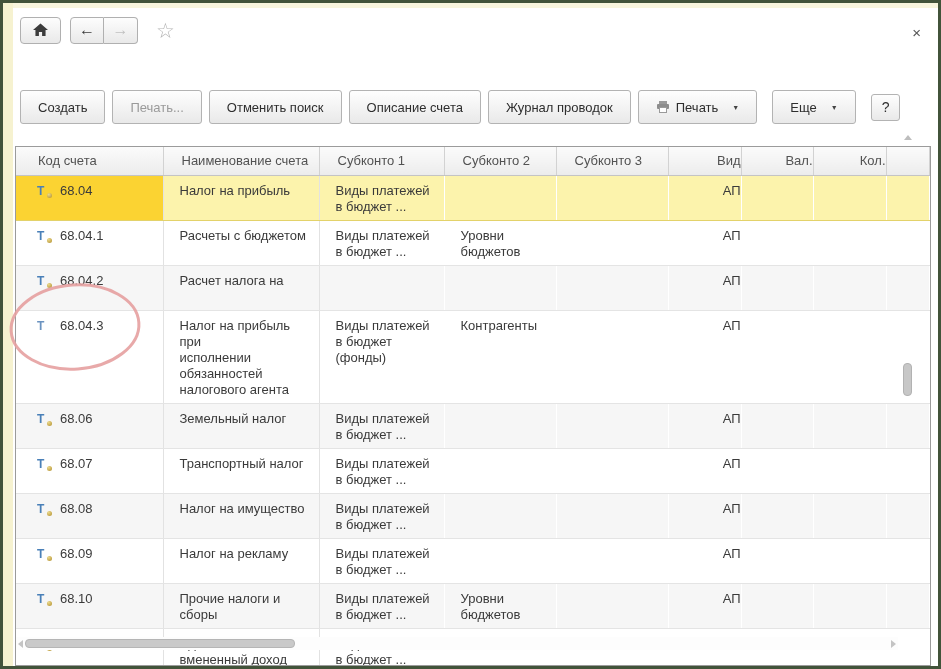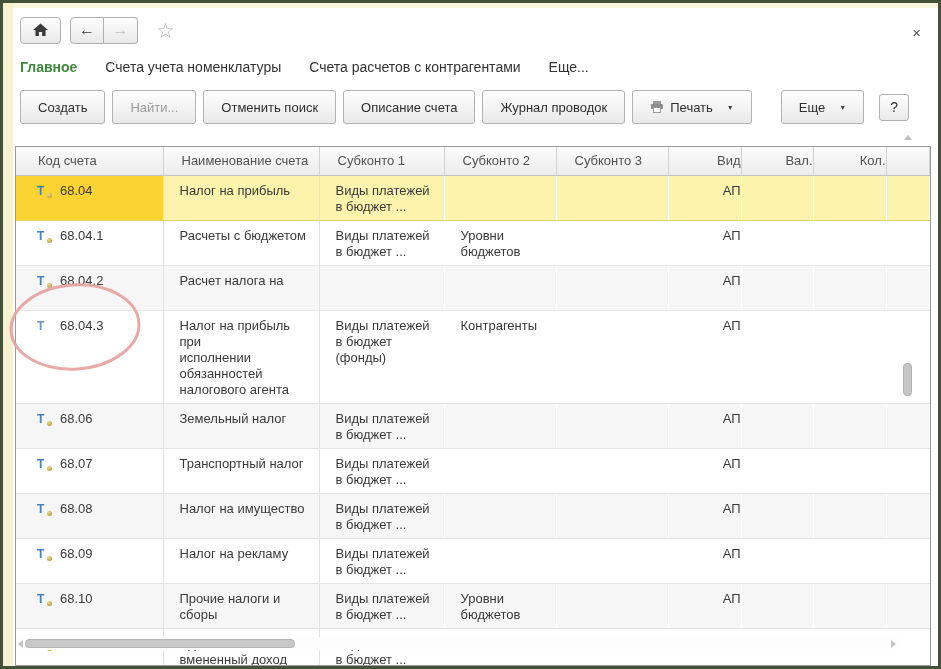--- a/index.html
+++ b/index.html
@@ -25,21 +25,21 @@
   .tabs{position:absolute;left:20px;top:57px;display:flex;gap:28px;font-size:14px;z-index:5;}
   .tab{color:#333;cursor:pointer;padding:2px 0;}
   .tab.active{color:#3d8b3d;font-weight:bold;}
 
   
   .toolbar{position:absolute;left:20px;top:90px;display:flex;gap:7px;align-items:center;z-index:5;}
   .btn{height:27px;border:1px solid #b3b3b3;border-radius:3px;background:linear-gradient(#fefefe,#e9e9e9);
        font-size:13px;color:#2e2e2e;padding:16px 17px;display:inline-flex;align-items:center;gap:6px;cursor:pointer;white-space:nowrap;}
   .btn.dim{color:#9a9a9a;}
   .caret{font-size:7px;color:#444;margin-left:8px;}
-  .btn-more{margin-left:22px;}
+  .btn-more{margin-left:8px;}
   .btn-help{margin-left:8px;padding:0 10px;font-size:14px;}
   .printer-icon{display:inline-flex;}
 
   
   .grid-wrap{position:absolute;left:15px;top:146px;width:916px;height:520px;border:1px solid #9b9b9b;
              overflow:hidden;background:#fff;z-index:4;}
   table.grid{border-collapse:collapse;table-layout:fixed;width:100%;font-size:13px;color:#3a3a3a;}
   .grid th{height:28px;background:linear-gradient(#fbfbfb,#ececec);border-right:1px solid #d2d2d2;
            border-bottom:1px solid #c4c4c4;font-weight:normal;color:#525252;text-align:left;
            padding:0 0 0 18px;white-space:nowrap;overflow:hidden;cursor:pointer;}
@@ -99,30 +99,24 @@
           <span>←</span>
         </div>
       <div class="tb-btn nav-fwd">
           <span>→</span>
         </div>
     </div>
     <span class="star">☆</span>
   </div>
   <span class="close-x">×</span>
 
-  <div class="tabs">
-      <span class="tab active">Главное</span>
-      <span class="tab">Счета учета номенклатуры</span>
-      <span class="tab">Счета расчетов с контрагентами</span>
-      <span class="tab">Еще...</span>
-    </div>
 
   <div class="toolbar">
     <button class="btn">Создать</button>
-    <button class="btn dim">Найти...</button>
+    <button class="btn dim">Печать...</button>
     <button class="btn">Отменить поиск</button>
     <button class="btn">Описание счета</button>
     <button class="btn">Журнал проводок</button>
     <button class="btn">
       <span class="printer-icon">
         <svg width="14" height="12" viewBox="0 0 14 12">
             <rect x="3" y="0" width="8" height="3" fill="#9a9a9a"></rect>
             <rect x="1" y="3" width="12" height="5" rx="1" fill="#8d8d8d"></rect>
             <rect x="3.5" y="6.5" width="7" height="5" fill="#ffffff" stroke="#9a9a9a"></rect>
           </svg>

